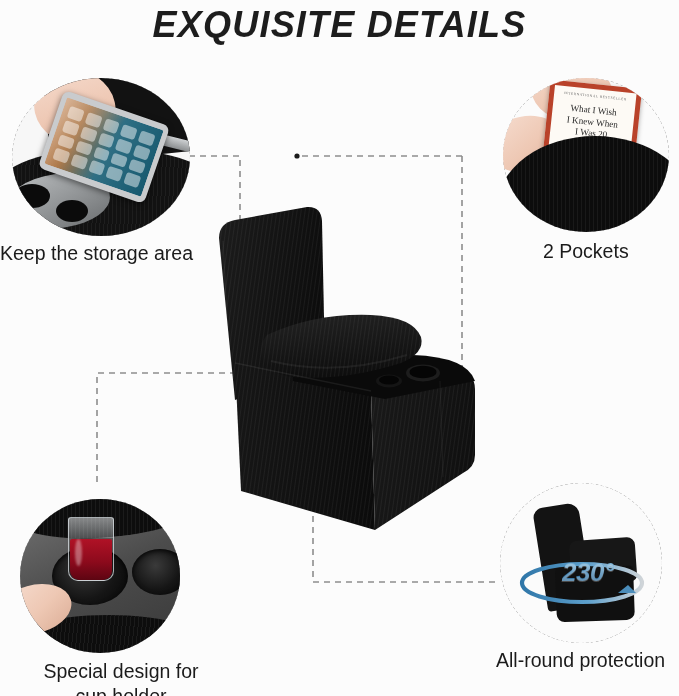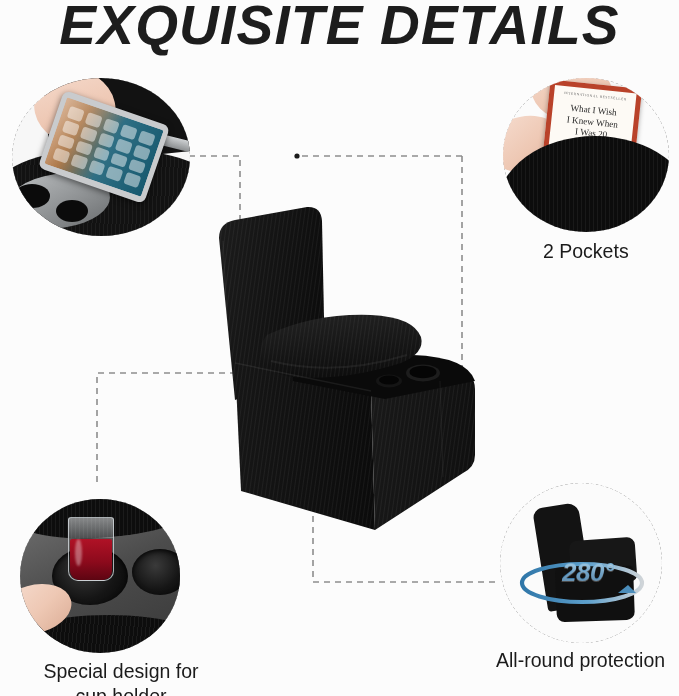--- a/index.html
+++ b/index.html
@@ -20,21 +20,21 @@
     overflow: hidden;
   }
 
   
   .page-title {
     position: absolute;
     left: 0;
     top: 2px;
     width: 679px;
     text-align: center;
-    font-size: 55px;
+    font-size: 36px;
     line-height: 46px;
     font-weight: bold;
     font-style: italic;
     letter-spacing: 1.2px;
     color: #1d1d1d;
     white-space: nowrap;
   }
 
   
   .connectors {
@@ -348,20 +348,21 @@
                   <i></i>
                   <i></i>
                   <i></i>
                   <i></i>
               </div>
             </div>
           </div>
         </div>
       </div>
     </div>
+    <div class="caption" style="left:-12px; top:164px; width:220px;">Keep the storage area</div>
   </div>
 
   <div class="callout" style="left:503px; top:78px;">
     <div class="bubble" style="width:164px; height:152px;">
       <div class="bubble-clip">
         <div class="scene" style="background:#fbfbfb;">
 
           <div class="hand" style="left:-14px; top:38px; width:76px; height:56px; transform:rotate(-12deg);"></div>
           <div class="hand" style="left:28px; top:-18px; width:82px; height:62px; transform:rotate(8deg);"></div>
 
@@ -425,20 +426,20 @@
             <defs>
               <linearGradient id="ringG" x1="0" y1="0" x2="1" y2="0">
                 <stop offset="0" stop-color="#2f76a8"></stop>
                 <stop offset="0.55" stop-color="#5ea0cc"></stop>
                 <stop offset="1" stop-color="#cfd4d8"></stop>
               </linearGradient>
             </defs>
             <ellipse cx="82" cy="100" rx="60" ry="19" fill="none" stroke="url(#ringG)" stroke-width="4.2"></ellipse>
             <path d="M118 110 L136 110 L128 102 Z" fill="#4b8dbb"></path>
           </svg>
-          <div class="deg-text" style="left:62px; top:74px;">280°</div>
+          <div class="deg-text" style="left:62px; top:74px;">230°</div>
         </div>
       </div>
     </div>
     <div class="caption" style="left:-4px; top:166px; width:200px;">All-round protection</div>
   </div>
 
 </div>
 
 </body></html>

